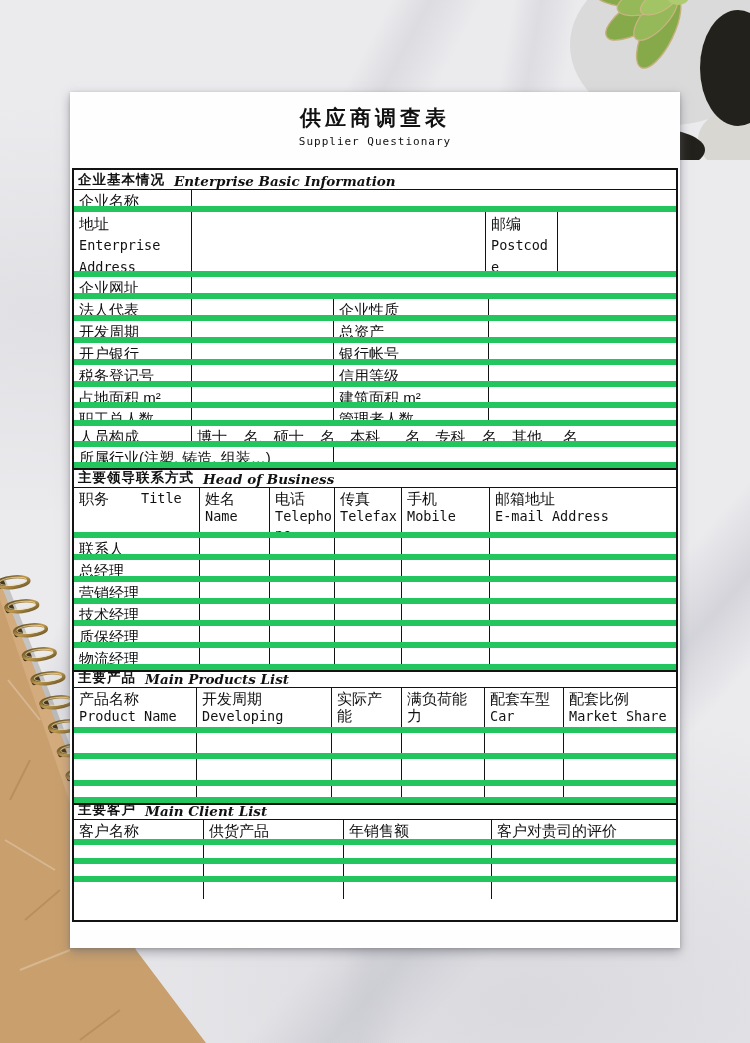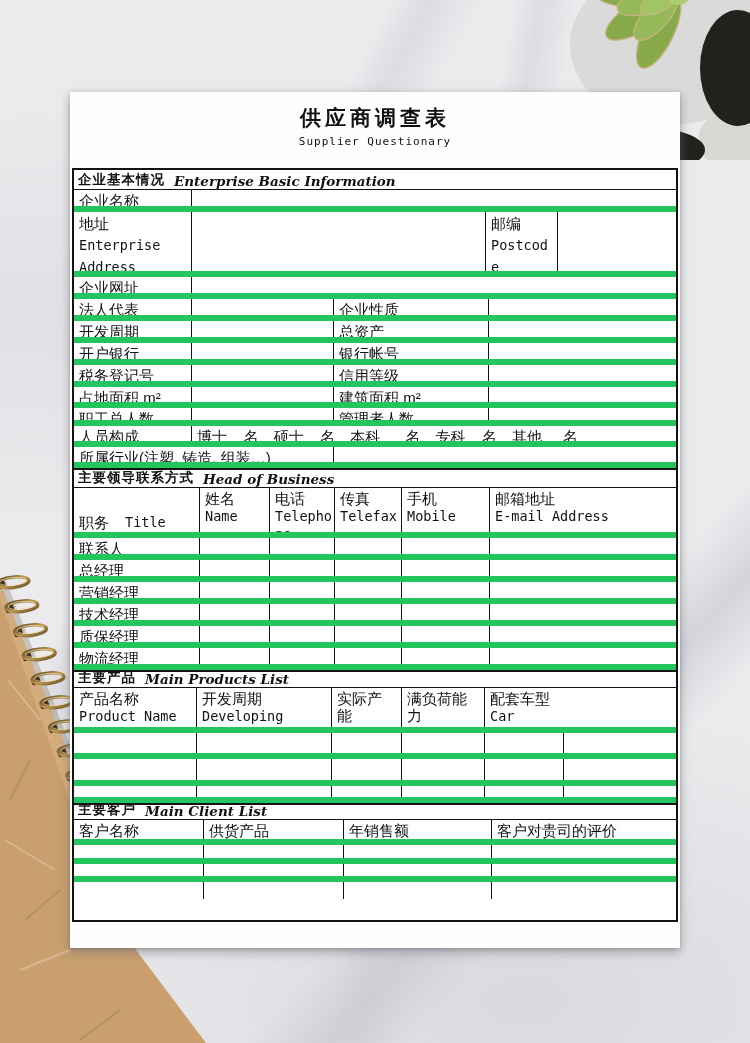--- a/index.html
+++ b/index.html
@@ -55,21 +55,21 @@
   .fx{flex:1 1 auto}
   
   .h17{height:17px}.h18{height:18px}.h19{height:19px}.h20{height:20px}.h21{height:21px}
   .h22{height:22px}.h25{height:25px}.h26{height:26px}.h27{height:27px}
   .h45{height:45px}.h50{height:50px}.h65{height:65px}
   .lh21 .cell{line-height:21px}
   .hdr .cell{line-height:17px; padding-top:2px}
   .cell-phone{padding-right:1px; word-break:break-all}
   .cell-postcode{padding-right:2px; word-break:break-all}
   .cell-prescap{padding-right:5px; word-break:break-all}
-  .cell-vcenter{display:flex; align-items:flex-end; gap:16px}
+  .cell-vcenter{display:flex; align-items:flex-start; gap:32px}
   .small-sp{letter-spacing:0}
 </style>
 </head>
 <body>
 
 <svg id="plant" class="decor" viewBox="0 0 240 160">
   <defs>
     <g id="leafO">
         <ellipse cx="-44" cy="0" rx="40" ry="15"></ellipse>
       </g>
@@ -328,20 +328,24 @@
         <span class="en">Present</span>
       </div>
       <div class="cell w83">
         <span class="blk">满负荷能力</span>
         <span class="en">Full Capacity</span>
       </div>
       <div class="cell w79">
         <span class="blk">配套车型</span>
         <span class="en">Car</span>
       </div>
+      <div class="cell fx">
+        <span class="blk">配套比例</span>
+        <span class="en">Market Share</span>
+      </div>
     </div>
 
     <div class="row h26">
       <div class="cell w123"></div>
       <div class="cell w135"></div>
       <div class="cell w70"></div>
       <div class="cell w83"></div>
       <div class="cell w79"></div>
       <div class="cell fx"></div>
     </div>

